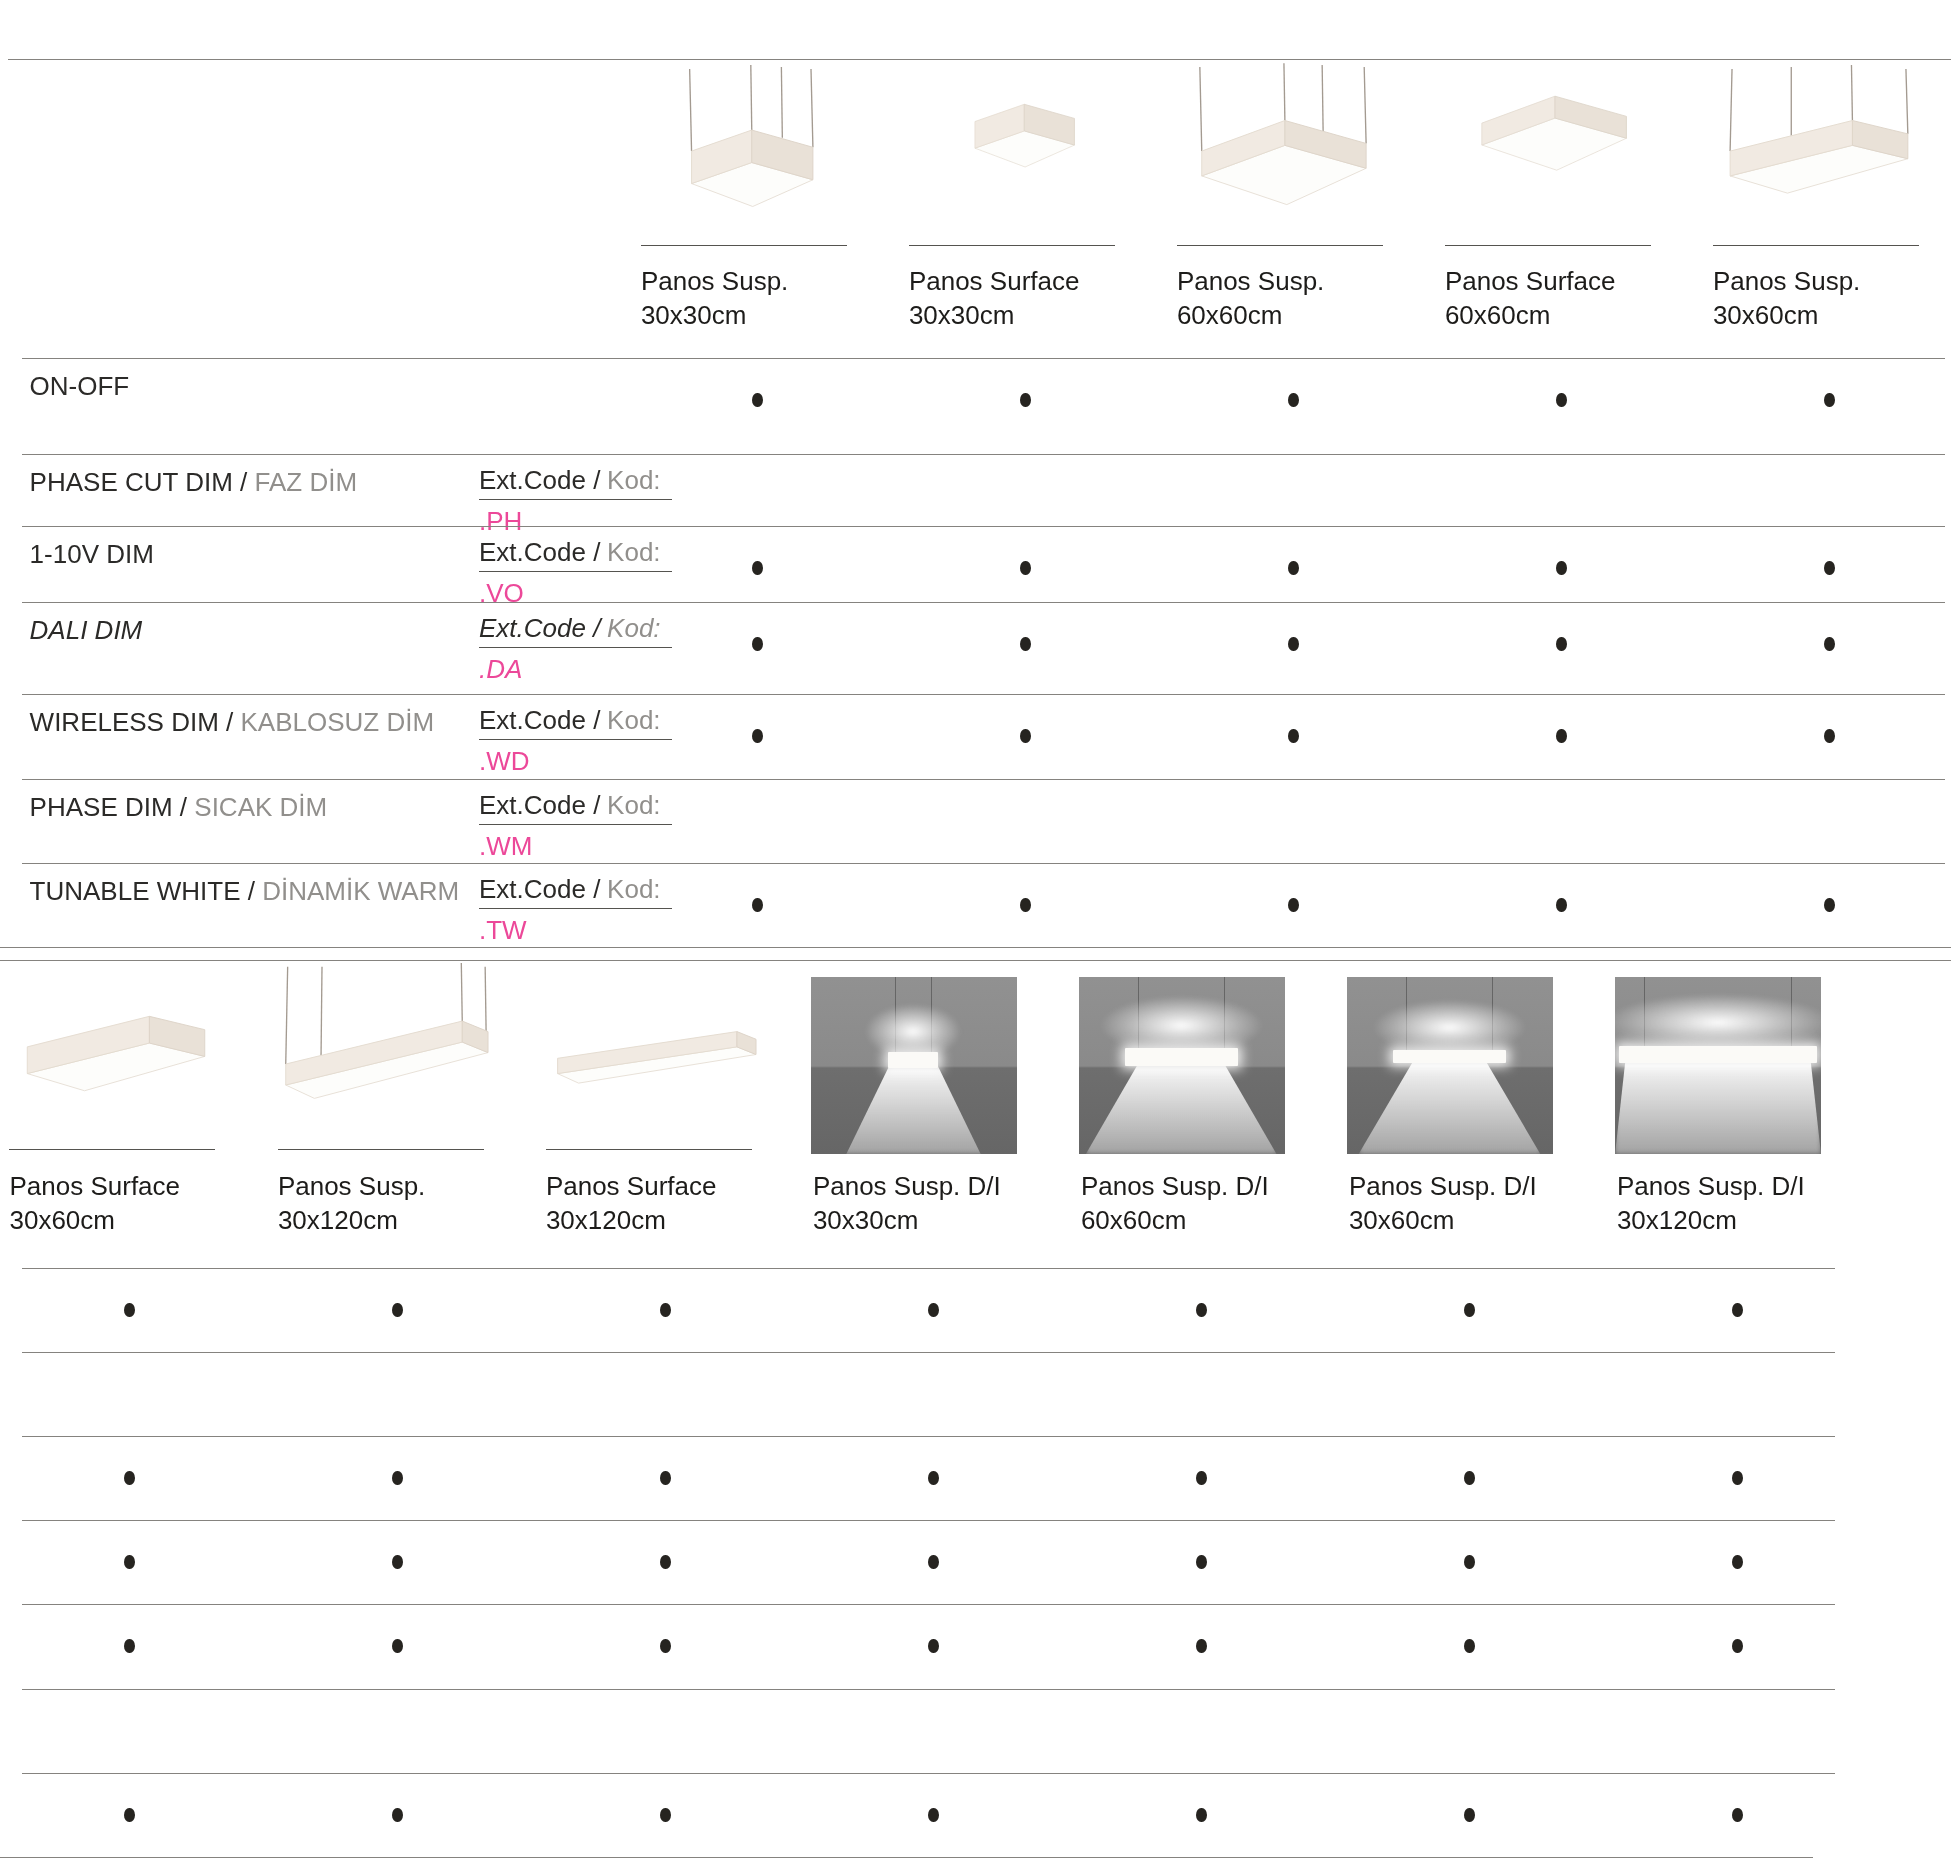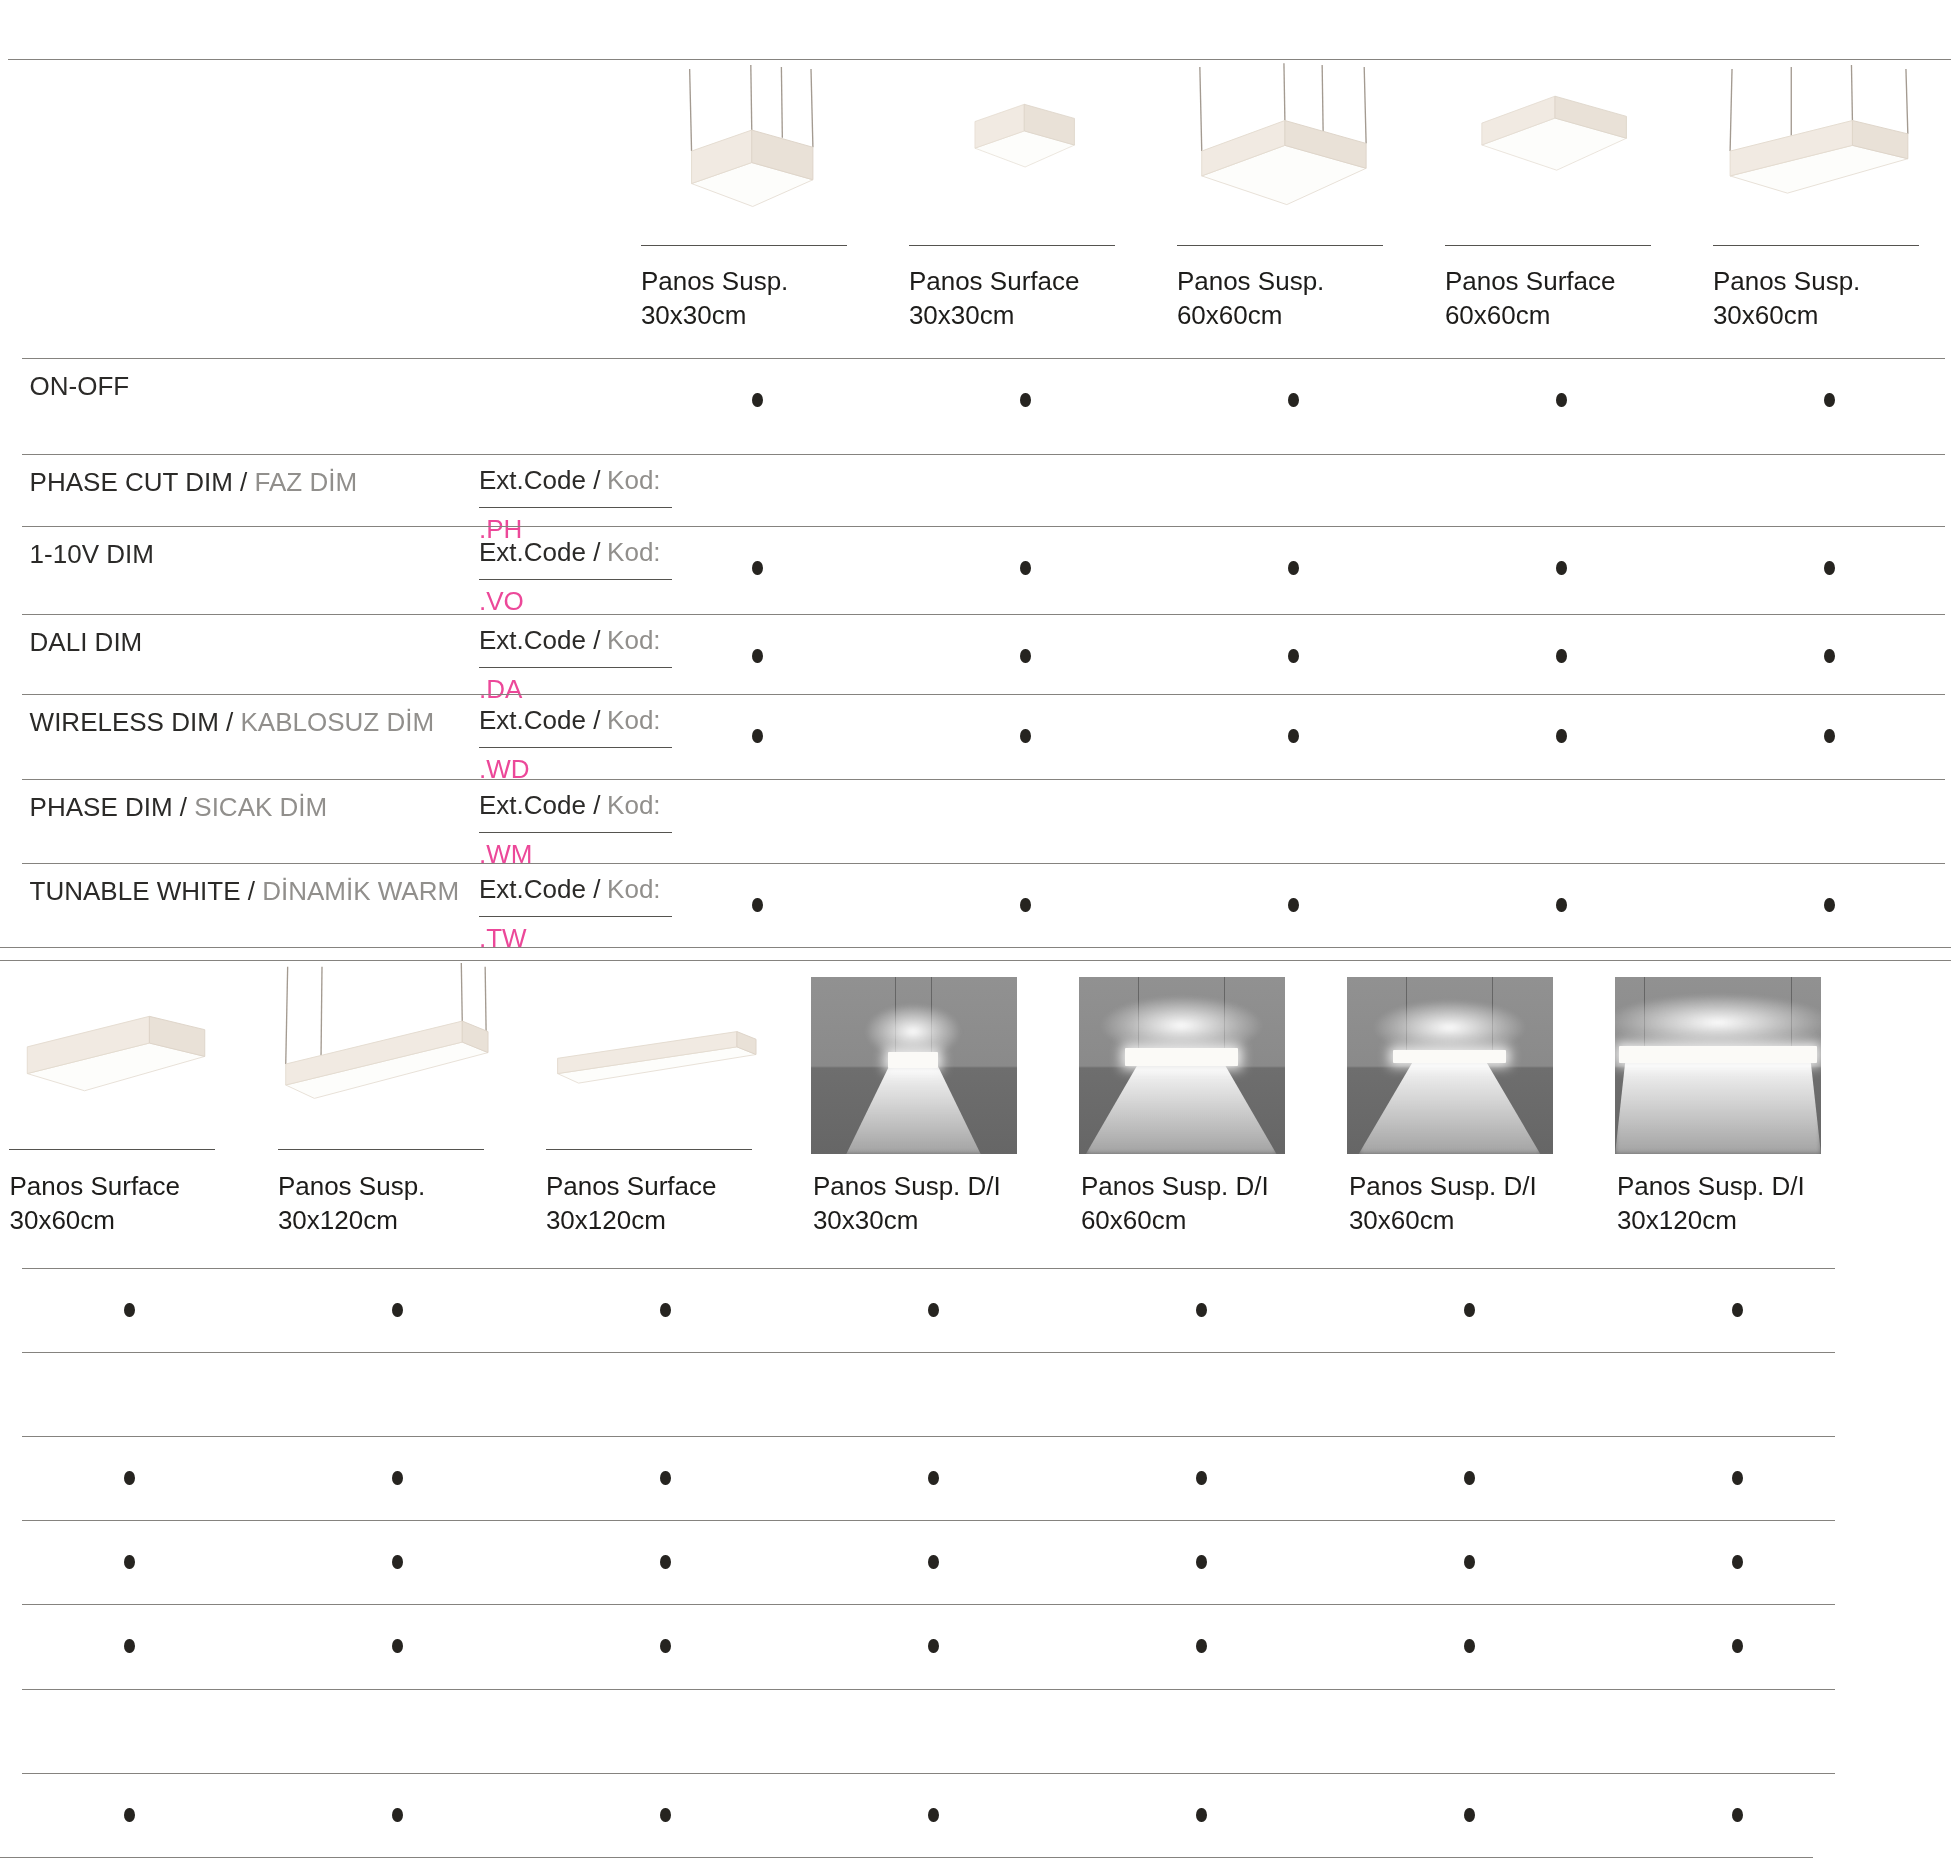--- a/index.html
+++ b/index.html
@@ -19,21 +19,21 @@
              font-weight:400;color:#1d1c1a;white-space:nowrap;}
   .prodlabel.s2{top:208px;}
   
   .tbl{position:absolute;left:0;}
   .trow{position:absolute;left:0;height:84px;border-top:1.9px solid #85837f;margin-left:22px;}
   .trow.w1{width:1923px;}
   .trow.w2{width:1813px;}
   .rowlabel{position:absolute;left:7.6px;top:11.5px;font-size:26px;white-space:nowrap;color:#2b2a28;}
   .rowlabel .tr, .tr{color:#918f8c;}
   .ext{position:absolute;left:457px;top:9.6px;width:193px;font-size:26px;}
-  .ext .l1{padding-bottom:11px;border-bottom:1.9px solid #55534f;white-space:nowrap;}
+  .ext .l1{padding-bottom:3px;border-bottom:1.9px solid #55534f;white-space:nowrap;}
   .ext .tr{margin-left:6.7px;}
   .ext .code{margin-top:6.7px;color:#ec4899;}
   .dotgrid{position:absolute;top:0;height:82px;display:grid;}
   .dotgrid.g1{left:631px;grid-template-columns:repeat(5,268px);}
   .dotgrid.g2{left:0;grid-template-columns:repeat(7,268px);}
   .dotcell{display:flex;align-items:center;height:82px;}
   .g1 .dotcell{padding-left:99px;}
   .g2 .dotcell{padding-left:102px;}
   .dot{width:10.5px;height:14.3px;border-radius:50%;background:#262420;}
   .divider-line{position:absolute;left:0;width:1951px;border-top:1.9px solid #85837f;}
@@ -213,21 +213,21 @@
           </div>
           <div class="dotcell">
             <span class="dot"></span>
           </div>
           <div class="dotcell">
             <span class="dot"></span>
           </div>
         </div>
     </div>
 
-    <div class="trow w1" style="top:256px;">
+    <div class="trow w1" style="top:244px;font-style:italic;">
       <div class="rowlabel"><span>DALI DIM</span><span></span><span class="tr"></span></div>
       <div class="ext">
         <div class="l1"><span>Ext.Code /</span><span class="tr">Kod:</span></div>
         <div class="code">.DA</div>
       </div>
       <div class="dotgrid g1">
           <div class="dotcell">
             <span class="dot"></span>
           </div>
           <div class="dotcell">

